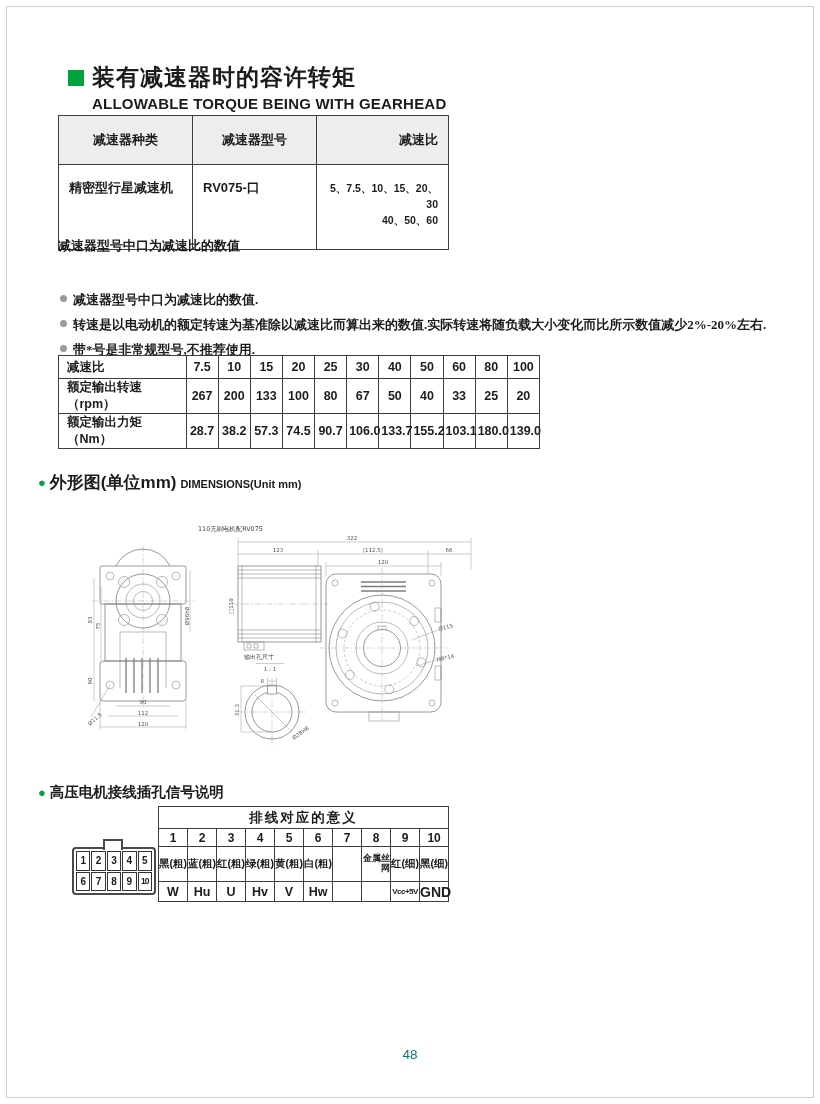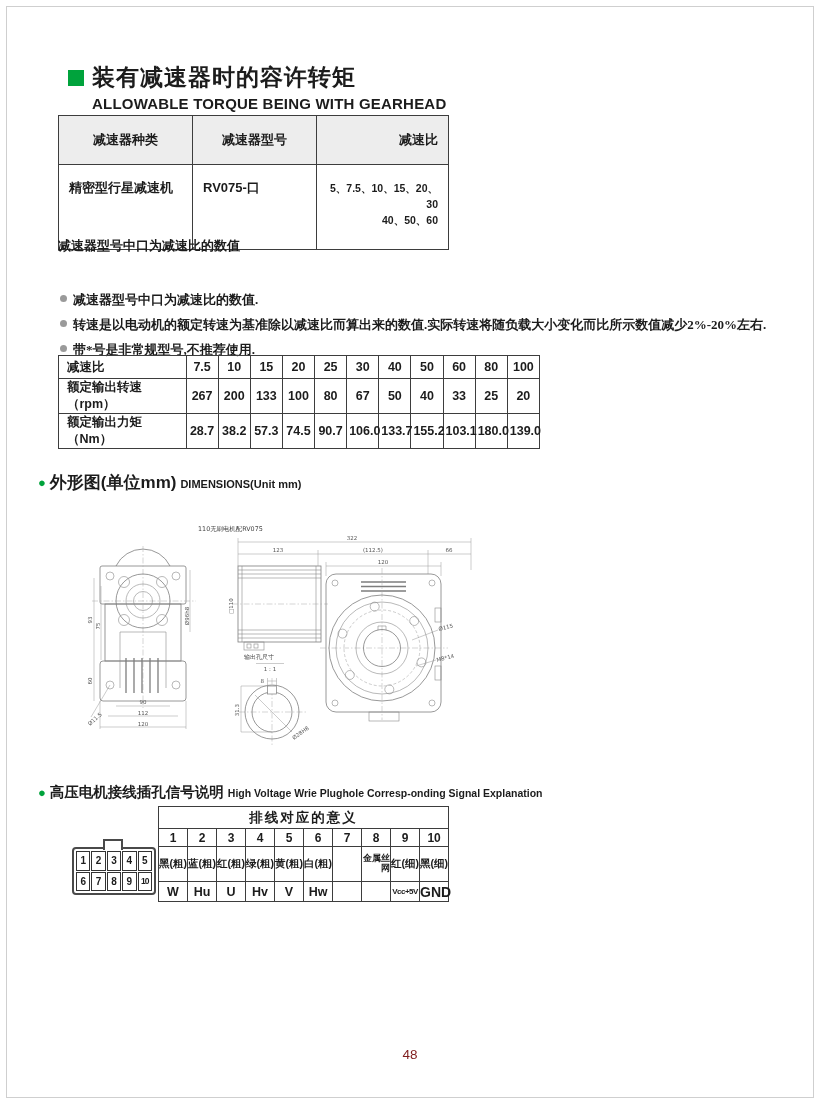--- a/index.html
+++ b/index.html
@@ -71,21 +71,21 @@
   .t3{position:absolute;left:158px;top:806px;width:291px;table-layout:fixed;}
   .t3 td{border:1.5px solid #3d3d3d;text-align:center;padding:0;}
   .t3 .ttl{height:21px;font-size:13.5px;font-weight:bold;letter-spacing:2px;}
   .t3 .pin{height:17px;font-size:12px;font-weight:bold;}
   .t3 .clr{height:34px;font-size:10.5px;font-weight:bold;line-height:1.1;}
   .t3 .clr.small2{font-size:9px;text-align:right;}
   .t3 .sig{height:19px;font-size:12.5px;font-weight:bold;}
   .t3 .sig.tiny{font-size:8px;letter-spacing:-0.5px;}
   .t3 .sig.tiny2{font-size:14px;}
 
-  .pagenum{position:absolute;left:0;right:0;top:1047px;text-align:center;font-size:13.5px;color:#7f1d1d;}
+  .pagenum{position:absolute;left:0;right:0;top:1047px;text-align:center;font-size:13.5px;color:#0f766e;}
 </style>
 </head>
 <body>
 
 <div class="page">
   <div class="frame"></div>
 
   <div class="title-block">
     <div class="title-row">
       <span class="green-square"></span>
@@ -337,21 +337,20 @@
         <text x="178" y="163" text-anchor="end">8</text>
         <text transform="rotate(-90 153 190)" x="153" y="190" text-anchor="middle">31.3</text>
         <text transform="rotate(-36 208 220)" x="208" y="220">Ø28H8</text>
       </g>
     </svg>
   </div>
 
   <div class="sec-head wire-head">
     <span class="sec-dot">●</span>
     <span class="sec-zh">高压电机接线插孔信号说明</span>
-    <span class="sec-en">High Voltage Wrie Plughole Corresp-onding Signal Explanation</span>
   </div>
 
   <div class="connector">
     <div class="conn-tab"></div>
     <div class="conn-grid">
       <div class="conn-pin">1</div>
       <div class="conn-pin">2</div>
       <div class="conn-pin">3</div>
       <div class="conn-pin">4</div>
       <div class="conn-pin">5</div>

